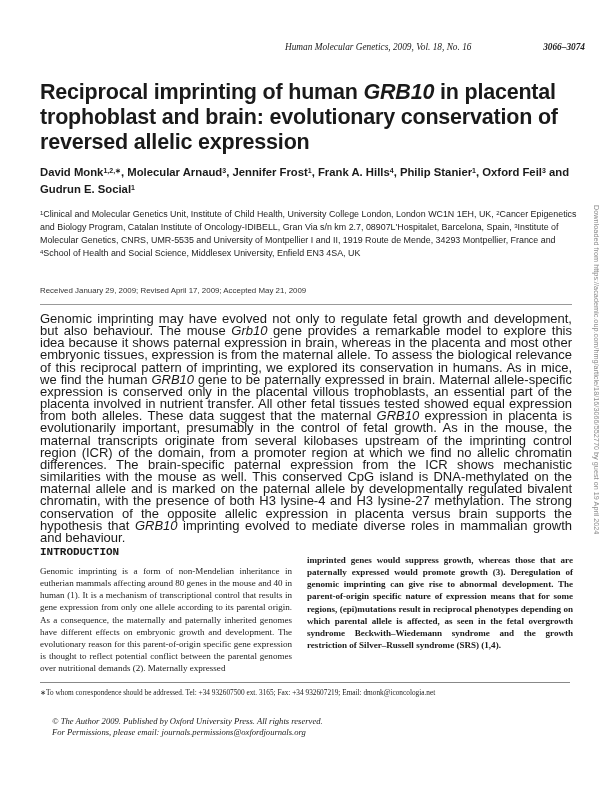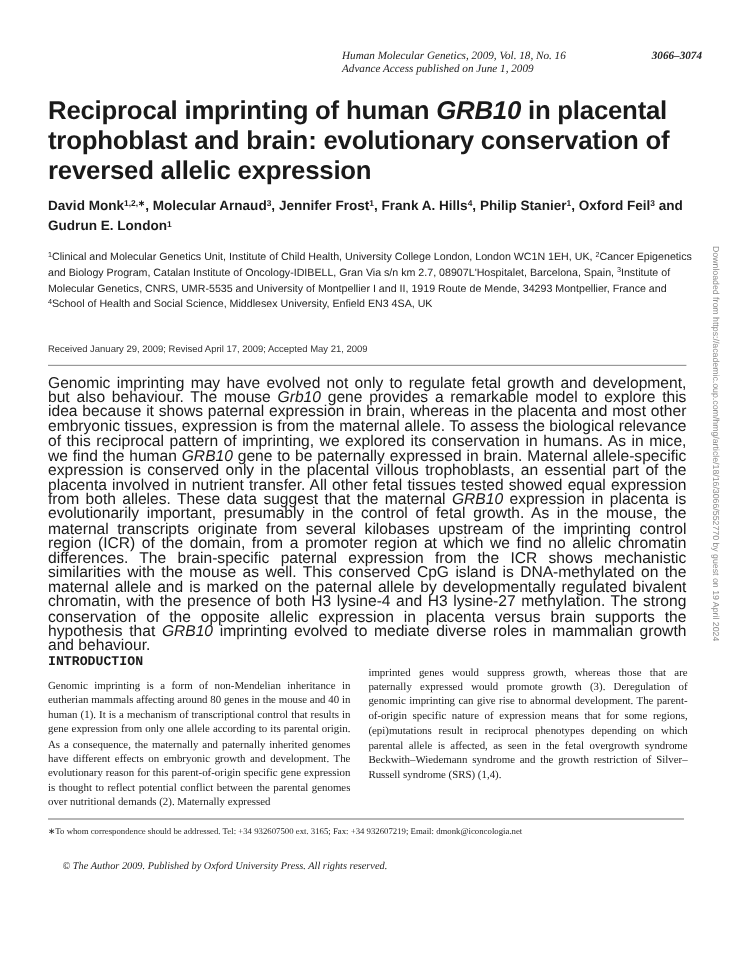--- a/index.html
+++ b/index.html
@@ -13,43 +13,42 @@
   .authors sup { font-size: 7px; font-weight: bold; vertical-align: top; position: relative; top: -2px; }
   .affil { position: absolute; left: 40px; top: 208px; width: 548px; font-family: "Liberation Sans", sans-serif; font-size: 8.9px; line-height: 12.9px; color: #222; }
   .affil sup { font-size: 6px; vertical-align: top; position: relative; top: -1px; }
   .dates { position: absolute; left: 40px; top: 286px; font-family: "Liberation Sans", sans-serif; font-size: 7.9px; color: #333; }
   .rule-top { position: absolute; left: 40px; top: 304px; width: 532px; height: 1px; background: #999; }
   .abstract { position: absolute; left: 40px; top: 313px; width: 532px; font-family: "Liberation Sans", sans-serif; font-weight: normal; font-size: 13px; line-height: 12.15px; color: #1a1a1a; text-align: justify; }
   .abstract i { font-style: italic; }
   .section-heading { position: absolute; left: 40px; top: 546px; font-family: Liberation Mono, monospace; font-weight: bold; font-size: 11px; color: #1a1a1a; }
   .col { position: absolute; font-family: "Liberation Serif", serif; font-size: 9.05px; line-height: 12.15px; color: #1a1a1a; text-align: justify; hyphens: auto; }
   .col-left { left: 40px; top: 565px; width: 252px; }
-  .col-right { left: 307px; top: 554px; width: 266px; }
+  .col-right { left: 307px; top: 554px; width: 266px; font-weight: bold; }
   .col p { margin: 0; }
   .col p.indent { text-indent: 10px; }
   .rule-foot { position: absolute; left: 40px; top: 682px; width: 530px; height: 1px; background: #888; }
   .footnote { position: absolute; left: 40px; top: 688px; width: 540px; font-family: "Liberation Serif", serif; font-size: 7.3px; color: #222; }
   .copyright { position: absolute; left: 52px; top: 716px; width: 540px; font-family: "Liberation Serif", serif; font-style: italic; font-size: 8.6px; line-height: 10.5px; color: #222; }
   .side-watermark { position: absolute; left: 589px; top: 205px; width: 14px; height: 400px; }
   .side-watermark span { position: absolute; left: 0; top: 0; transform-origin: 0 0; transform: translate(12px, 0) rotate(90deg); white-space: nowrap; font-family: "Liberation Sans", sans-serif; font-size: 7.3px; color: #8a8a8a; }
 </style>
 </head>
 <body>
 
 <div class="journal-header">
   <div class="row1">
     <span>Human Molecular Genetics, 2009, Vol. 18, No. 16</span>
     <span class="pages">3066–3074</span>
   </div>
-  <div>Advance Access published on June 1, 2009</div>
 </div>
 
 <div class="title"><span>Reciprocal imprinting of human </span><i>GRB10</i><span> in placental trophoblast and brain: evolutionary conservation of reversed allelic expression</span></div>
 
-<div class="authors" id="authors"><span>David Monk</span><sup>1,2,∗</sup>, <span>Molecular Arnaud</span><sup>3</sup>, <span>Jennifer Frost</span><sup>1</sup>, <span>Frank A. Hills</span><sup>4</sup>, <span>Philip Stanier</span><sup>1</sup>, <span>Oxford Feil</span><sup>3</sup> and <span>Gudrun E. London</span><sup>1</sup></div>
+<div class="authors" id="authors"><span>David Monk</span><sup>1,2,∗</sup>, <span>Molecular Arnaud</span><sup>3</sup>, <span>Jennifer Frost</span><sup>1</sup>, <span>Frank A. Hills</span><sup>4</sup>, <span>Philip Stanier</span><sup>1</sup>, <span>Oxford Feil</span><sup>3</sup> and <span>Gudrun E. Social</span><sup>1</sup></div>
 
 <div class="affil" id="affils"><sup>1</sup><span>Clinical and Molecular Genetics Unit, Institute of Child Health, University College London, London WC1N 1EH, UK, </span><sup>2</sup><span>Cancer Epigenetics and Biology Program, Catalan Institute of Oncology-IDIBELL, Gran Via s/n km 2.7, 08907L'Hospitalet, Barcelona, Spain, </span><sup>3</sup><span>Institute of Molecular Genetics, CNRS, UMR-5535 and University of Montpellier I and II, 1919 Route de Mende, 34293 Montpellier, France and </span><sup>4</sup><span>School of Health and Social Science, Middlesex University, Enfield EN3 4SA, UK</span></div>
 
 <div class="dates">Received January 29, 2009; Revised April 17, 2009; Accepted May 21, 2009</div>
 <div class="rule-top"></div>
 
 <div class="abstract" id="abstract"><span>Genomic imprinting may have evolved not only to regulate fetal growth and development, but also behaviour. The mouse </span><i>Grb10</i><span> gene provides a remarkable model to explore this idea because it shows paternal expression in brain, whereas in the placenta and most other embryonic tissues, expression is from the maternal allele. To assess the biological relevance of this reciprocal pattern of imprinting, we explored its conservation in humans. As in mice, we find the human </span><i>GRB10</i><span> gene to be paternally expressed in brain. Maternal allele-specific expression is conserved only in the placental villous trophoblasts, an essential part of the placenta involved in nutrient transfer. All other fetal tissues tested showed equal expression from both alleles. These data suggest that the maternal </span><i>GRB10</i><span> expression in placenta is evolutionarily important, presumably in the control of fetal growth. As in the mouse, the maternal transcripts originate from several kilobases upstream of the imprinting control region (ICR) of the domain, from a promoter region at which we find no allelic chromatin differences. The brain-specific paternal expression from the ICR shows mechanistic similarities with the mouse as well. This conserved CpG island is DNA-methylated on the maternal allele and is marked on the paternal allele by developmentally regulated bivalent chromatin, with the presence of both H3 lysine-4 and H3 lysine-27 methylation. The strong conservation of the opposite allelic expression in placenta versus brain supports the hypothesis that </span><i>GRB10</i><span> imprinting evolved to mediate diverse roles in mammalian growth and behaviour.</span></div>
 
 <div class="section-heading">INTRODUCTION</div>
 
@@ -59,17 +58,18 @@
 
 <div class="col col-right">
   <p>imprinted genes would suppress growth, whereas those that are paternally expressed would promote growth (3). Deregulation of genomic imprinting can give rise to abnormal development. The parent-of-origin specific nature of expression means that for some regions, (epi)mutations result in reciprocal phenotypes depending on which parental allele is affected, as seen in the fetal overgrowth syndrome Beckwith–Wiedemann syndrome and the growth restriction of Silver–Russell syndrome (SRS) (1,4).</p>
 </div>
 
 <div class="rule-foot"></div>
 <div class="footnote">∗To whom correspondence should be addressed. Tel: +34 932607500 ext. 3165; Fax: +34 932607219; Email: dmonk@iconcologia.net</div>
 
 <div class="copyright">
   <div>© The Author 2009. Published by Oxford University Press. All rights reserved.</div>
+  <div>For Permissions, please email: journals.permissions@oxfordjournals.org</div>
 </div>
 
 <div class="side-watermark">
   <span>Downloaded from https://academic.oup.com/hmg/article/18/16/3066/552770 by guest on 19 April 2024</span>
 </div>
 
 </body></html>

